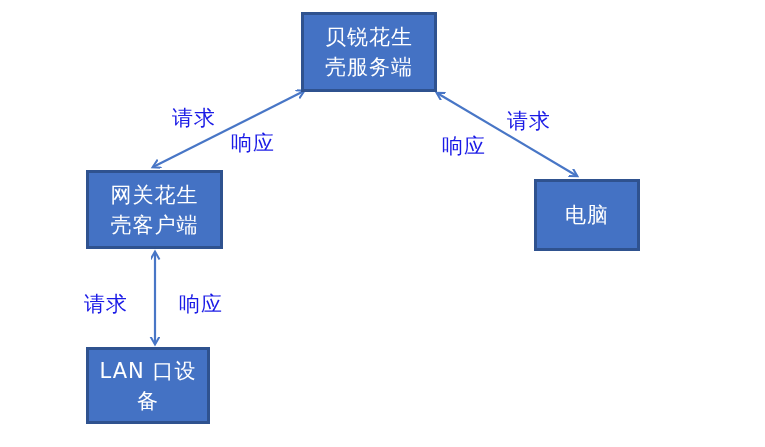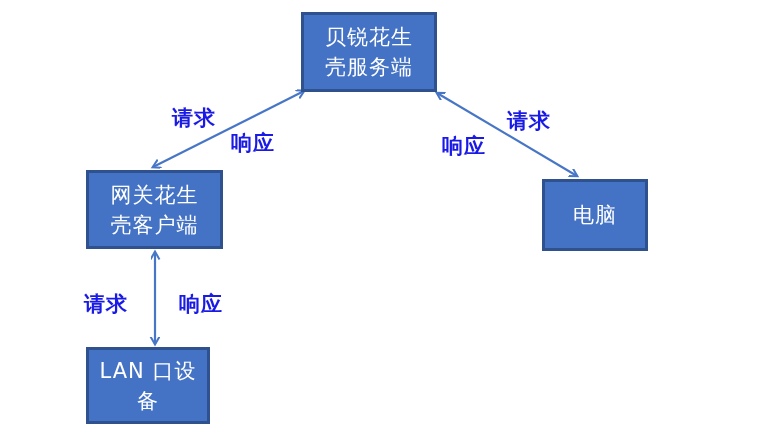--- a/index.html
+++ b/index.html
@@ -25,42 +25,41 @@
     flex-direction: column;
     align-items: center;
     justify-content: center;
     text-align: center;
     font-size: 21px;
     line-height: 30px;
     letter-spacing: 1px;
   }
   .node-server  { left: 301px; top: 12px;  width: 136px; height: 80px; }
   .node-gateway { left: 86px;  top: 170px; width: 137px; height: 79px; }
-  .node-pc      { left: 534px; top: 179px; width: 106px; height: 72px; margin-left: 8px; }
+  .node-pc      { left: 534px; top: 179px; width: 106px; height: 72px; }
   .node-lan     { left: 86px;  top: 347px; width: 124px; height: 77px; }
 
   .connector-layer {
     position: absolute;
     left: 0;
     top: 0;
     width: 765px;
     height: 447px;
     pointer-events: none;
   }
   .connector-layer line {
     stroke: #4876C6;
     stroke-width: 2.2;
   }
   .edge-label {
     position: absolute;
     color: #1A1AE6;
     font-size: 21px;
     white-space: nowrap;
     letter-spacing: 1px;
-    font-weight: bold;
   }
   .lbl-a1-req { left: 172px; top: 104px; }
   .lbl-a1-res { left: 231px; top: 129px; }
   .lbl-a2-req { left: 507px; top: 107px; }
   .lbl-a2-res { left: 442px; top: 132px; }
   .lbl-a3-req { left: 84px;  top: 290px; }
   .lbl-a3-res { left: 179px; top: 290px; }
 </style>
 </head>
 <body>

